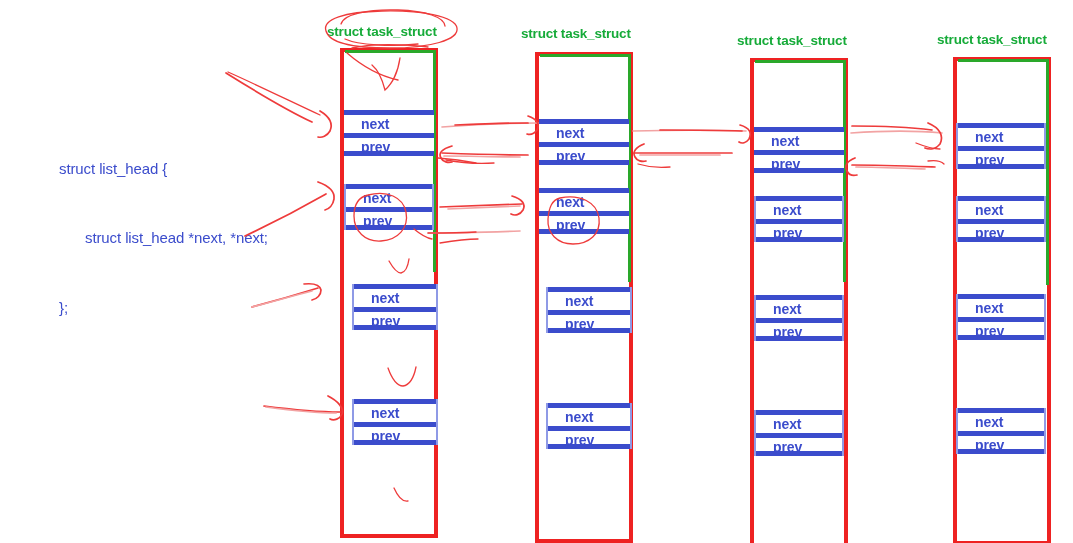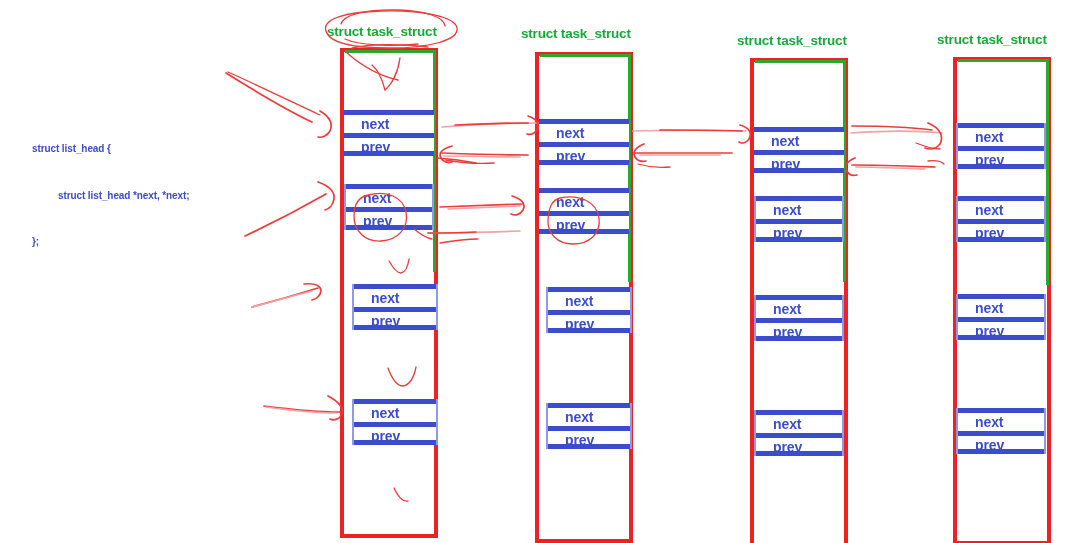--- a/index.html
+++ b/index.html
@@ -30,26 +30,27 @@
     left: 0; top: 0;
     width: 1073px;
     height: 489px;
     z-index: 20;
   }
 
   
   .code-block {
     position: absolute;
     color: #3b4ccc;
-    font-weight: bold;
-    font-size: 10px;
+    font-weight: normal;
+    font-size: 15px;
     line-height: 1.55;
     white-space: pre;
     letter-spacing: -0.1px;
     z-index: 30;
+    margin-left: 27px;
   }
   .code-line { display: block; }
   .code-indent { padding-left: 26px; }
 
   
   .task-col {
     position: absolute;
   }
   .task-title {
     position: absolute;

